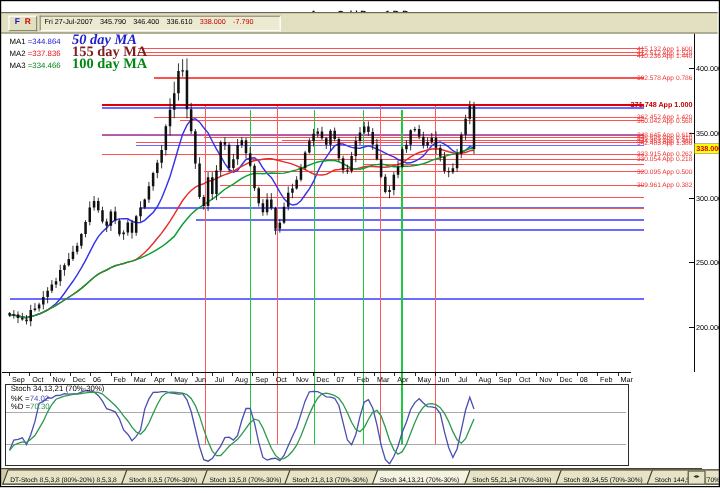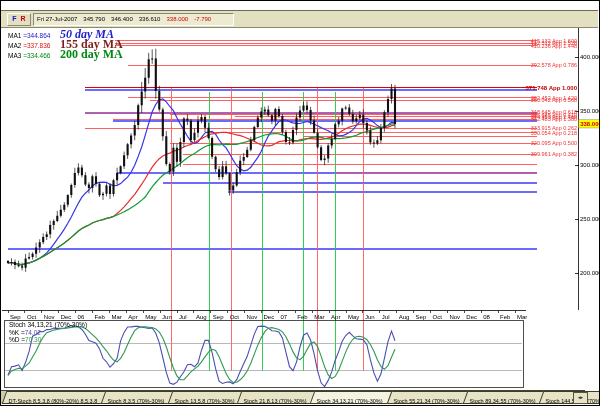--- a/index.html
+++ b/index.html
@@ -179,21 +179,21 @@
 <div id="quote-bar">
   <div id="fr-box"><span style="color: rgb(21, 21, 187); margin: 0px 2px;">F</span><span style="color: rgb(204, 0, 0); margin: 0px 2px;">R</span></div>
   <div id="quote-field">
     <span>Fri 27-Jul-2007</span><span>345.790</span><span>346.400</span><span>336.610</span><span class="neg">338.000</span><span class="neg">-7.790</span>
   </div>
 </div>
 
 <div id="ma-legend">
     <div class="ma-row"><span class="ma-small"><span style="color:#000">MA1 </span><span style="color:#2020cc">=344.864</span></span><span class="ma-big" style="color: rgb(32, 32, 204); font-style: italic;">50 day MA</span></div>
     <div class="ma-row"><span class="ma-small"><span style="color:#000">MA2 </span><span style="color:#dd1111">=337.836</span></span><span class="ma-big" style="color: #7f1d1d;">155 day MA</span></div>
-    <div class="ma-row"><span class="ma-small"><span style="color:#000">MA3 </span><span style="color:#008811">=334.466</span></span><span class="ma-big" style="color: rgb(0, 136, 17);">200 day MA</span></div>
+    <div class="ma-row"><span class="ma-small"><span style="color:#000">MA3 </span><span style="color:#008811">=334.466</span></span><span class="ma-big" style="color: rgb(0, 136, 17);">100 day MA</span></div>
   </div>
 
 <div id="stoch-header">
   <div>Stoch 34,13,21 (70%-30%)</div>
   <div><span>%K =</span><span class="kv">74.02</span></div>
   <div><span>%D =</span><span class="dv">70.30</span></div>
 </div>
 
 <div id="tab-bar">
     <div class="sheet-tab"><span class="lbl">DT-Stoch 8,5,3,8 (80%-20%) 8,5,3,8</span></div>

